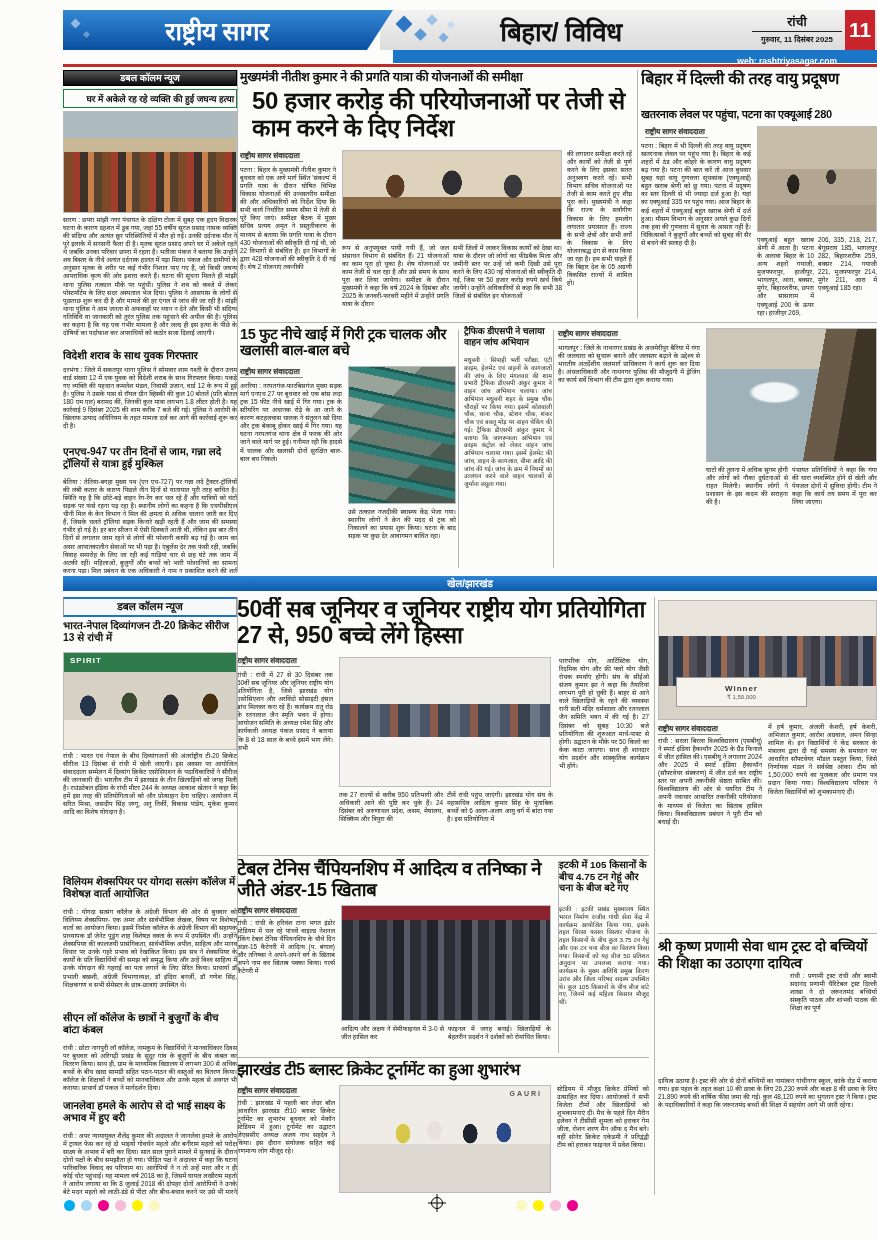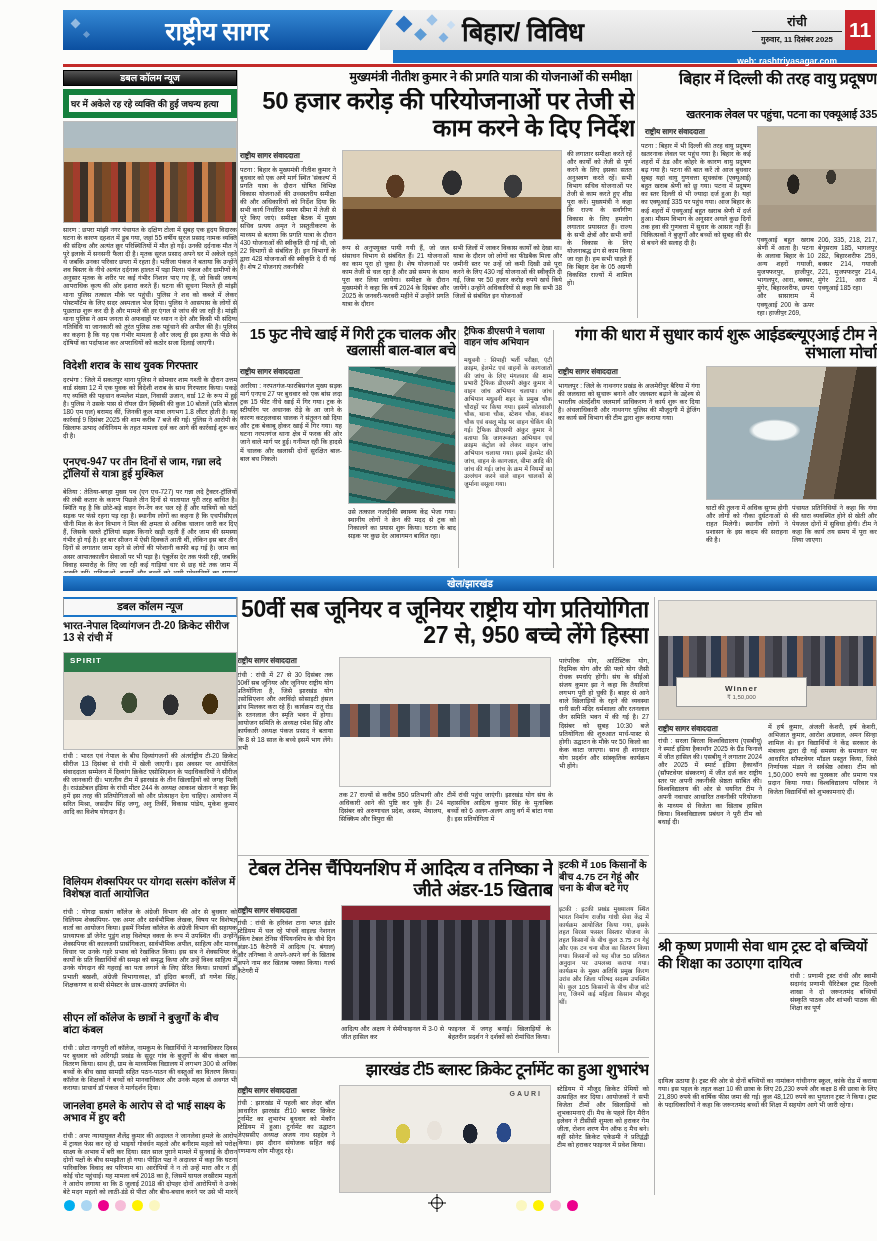--- a/index.html
+++ b/index.html
@@ -4,34 +4,34 @@
 <style>
 *{box-sizing:border-box;margin:0;padding:0}
 body{background:#d9d9d9;font-family:"Liberation Sans","DejaVu Sans",sans-serif}
 .page{position:relative;width:877px;height:1241px;background:#fcfcfa;margin:0 auto;overflow:hidden;color:#111}
 .a{position:absolute}
 
 .mast-blue{left:63px;top:10px;width:330px;height:40px;background:linear-gradient(180deg,#3488d4,#0b4fa0);clip-path:polygon(0 0,100% 0,calc(100% - 26px) 100%,0 100%);z-index:3;display:flex;align-items:center;justify-content:center}
 .mast-blue span{color:#fff;font-size:25px;font-weight:bold;padding-right:22px;letter-spacing:-.5px;white-space:nowrap}
 .mast-gray{left:380px;top:10px;width:497px;height:40px;background:linear-gradient(180deg,#f2f2f2,#dcdcdc);z-index:1}
 .dia{z-index:4;display:block;transform:rotate(45deg)}
-.section-title{left:462px;top:13px;width:250px;font-size:26px;font-weight:bold;letter-spacing:-.5px;z-index:5;white-space:nowrap}
+.section-title{left:436px;top:13px;width:250px;text-align:center;font-size:26px;font-weight:bold;letter-spacing:-.5px;z-index:5;white-space:nowrap}
 .city-date{left:752px;top:13px;width:90px;text-align:center;z-index:5}
 .city-date .city{font-size:12.5px;font-weight:bold;border-bottom:1px solid #222;padding-bottom:1px}
 .city-date .date{font-size:7.8px;font-weight:bold;margin-top:2px;white-space:nowrap}
 .pageno{left:845px;top:10px;width:30px;height:40px;background:#c9242b;color:#fff;font-size:21px;font-weight:bold;display:flex;align-items:center;justify-content:center;z-index:6}
 .webbar{left:393px;top:50px;width:484px;height:13px;background:#1b76c8;z-index:5;text-align:right}
 .webbar span{color:#fff;font-size:8.5px;font-weight:bold;line-height:13px;padding-right:40px}
 .redrule{left:63px;top:64px;width:814px;height:3px;background:#c32a28}
 
 .tag-black{height:16px;background:linear-gradient(180deg,#555,#0c0c0c);border:1px solid #000;color:#fff;font-size:9.5px;font-weight:bold;text-align:center;line-height:14px;white-space:nowrap;overflow:hidden}
 .tag-box{height:20px;border-top:2px solid #1b76c8;border-bottom:2px solid #1b76c8;border-left:1px solid #999;border-right:1px solid #999;background:#f8f8f8;font-size:10.5px;font-weight:bold;text-align:center;line-height:15px;white-space:nowrap;overflow:hidden}
-.h-box{border:6px solid #15803d;padding:2px 2px;font-size:9px;font-weight:bold;text-align:left;white-space:nowrap;overflow:hidden}
+.h-box{border:1px solid #15803d;padding:2px 2px;font-size:9px;font-weight:bold;text-align:right;white-space:nowrap;overflow:hidden}
 .hs{font-weight:bold;line-height:1.18;overflow:hidden}
-.hc{font-weight:bold;text-align:right;line-height:1.12;letter-spacing:-.3px;overflow:hidden}
+.hc{font-weight:bold;text-align:left;line-height:1.12;letter-spacing:-.3px;overflow:hidden}
 .byline{font-size:7.3px;font-weight:bold;color:#222;border-bottom:1px solid #888;display:inline-block;padding:0 3px 1px 0;white-space:nowrap}
 .bt{font-size:6.4px;line-height:1.26;text-align:justify;color:#1b1b1b;overflow:hidden}
 .bt6{font-size:6.15px}
 .photo{overflow:hidden;position:relative;border:1px solid #bbb}
 .ovl{position:absolute;font-weight:bold;color:#fff}
 .vr{background:#b3b3b3;width:1px}
 .hr{background:#b3b3b3;height:1px}
 .dot{display:inline-block;width:11px;height:11px;border-radius:50%;margin-right:6px}
 
 .ph-crowd{background:linear-gradient(180deg,#aebcc2 0 26%,#c8b896 26% 40%,rgba(0,0,0,0) 40%),repeating-linear-gradient(90deg,#7c4a26 0 9px,#a23c2c 9px 16px,#3c3028 16px 24px,#c87f4a 24px 30px,#58422e 30px 38px)}
@@ -82,33 +82,33 @@
     <div class="h-box" style="margin-top:3px">घर में अकेले रह रहे व्यक्ति की हुई जघन्य हत्या</div>
     <div class="photo ph-crowd" style="height:102px;margin:3px 0"></div>
     <div class="bt" style="height:130px">सारण : छपरा मांझी नगर पंचायत के दक्षिण टोला में सुबह एक हृदय विदारक घटना के कारण दहशत में डूब गया, जहां 55 वर्षीय सूरज प्रसाद नामक व्यक्ति की संदिग्ध और अत्यंत क्रूर परिस्थितियों में मौत हो गई। उनकी दर्दनाक मौत ने पूरे इलाके में सनसनी फैला दी है। मृतक सूरज प्रसाद अपने घर में अकेले रहते थे जबकि उनका परिवार छपरा में रहता है। भतीजा पंकज ने बताया कि उन्होंने शव बिस्तर के नीचे अत्यंत दर्दनाक हालत में पड़ा मिला। पंकज और ग्रामीणों के अनुसार मृतक के शरीर पर कई गंभीर निशान पाए गए हैं, जो किसी जघन्य आपराधिक कृत्य की ओर इशारा करते हैं। घटना की सूचना मिलते ही मांझी थाना पुलिस तत्काल मौके पर पहुंची। पुलिस ने शव को कब्जे में लेकर पोस्टमॉर्टम के लिए सदर अस्पताल भेज दिया। पुलिस ने आसपास के लोगों से पूछताछ शुरू कर दी है और मामले की हर एंगल से जांच की जा रही है। मांझी थाना पुलिस ने आम जनता से अफवाहों पर ध्यान न देने और किसी भी संदिग्ध गतिविधि या जानकारी को तुरंत पुलिस तक पहुंचाने की अपील की है। पुलिस का कहना है कि यह एक गंभीर मामला है और जल्द ही इस हत्या के पीछे के दोषियों का पर्दाफाश कर अपराधियों को कठोर सजा दिलाई जाएगी।</div>
     <div class="hs" style="font-size:10.5px;height:15px;margin-top:3px;white-space:nowrap">विदेशी शराब के साथ युवक गिरफ्तार</div>
     <div class="bt" style="height:76px;margin-top:2px">दरभंगा : जिले में सकतपुर थाना पुलिस ने सोमवार शाम गश्ती के दौरान उत्तम वार्ड संख्या 12 में एक युवक को विदेशी शराब के साथ गिरफ्तार किया। पकड़े गए व्यक्ति की पहचान कमलेश मंडल, निवासी उजान, वार्ड 12 के रूप में हुई है। पुलिस ने उसके पास से रॉयल ग्रीन व्हिस्की की कुल 10 बोतलें (प्रति बोतल 180 एम एल) बरामद कीं, जिनकी कुल मात्रा लगभग 1.8 लीटर होती है। यह कार्रवाई 9 दिसंबर 2025 की शाम करीब 7 बजे की गई। पुलिस ने आरोपी के खिलाफ उत्पाद अधिनियम के तहत मामला दर्ज कर आगे की कार्रवाई शुरू कर दी है।</div>
     <div class="hs" style="font-size:10.3px;height:30px;margin-top:4px">एनएच-947 पर तीन दिनों से जाम, गन्ना लदे ट्रॉलियों से यात्रा हुई मुश्किल</div>
     <div class="bt" style="height:118px;margin-top:2px">बेतिया : तेतिया-बगहा मुख्य पथ (एन एच-727) पर गन्ना लदे ट्रैक्टर-ट्रॉलियों की लंबी कतार के कारण पिछले तीन दिनों से यातायात पूरी तरह बाधित है। स्थिति यह है कि छोटे-बड़े वाहन रेंग-रेंग कर चल रहे हैं और यात्रियों को घंटों सड़क पर फंसे रहना पड़ रहा है। स्थानीय लोगों का कहना है कि एचपीसीएल चीनी मिल के केन विभाग ने मिल की क्षमता से अधिक चालान जारी कर दिए हैं, जिसके चलते ट्रॉलियां सड़क किनारे खड़ी रहती हैं और जाम की समस्या गंभीर हो गई है। हर बार सीजन में ऐसी दिक्कतें आती थीं, लेकिन इस बार तीन दिनों से लगातार जाम रहने से लोगों की परेशानी काफी बढ़ गई है। जाम का असर आपातकालीन सेवाओं पर भी पड़ा है। एंबुलेंस देर तक फंसी रही, जबकि विवाह समारोह के लिए जा रही कई गाड़ियां चार से छह घंटे तक जाम में अटकी रहीं। महिलाओं, बुजुर्गों और बच्चों को भारी परेशानियों का सामना करना पड़ा। मिल प्रबंधन के एक अधिकारी ने नाम न प्रकाशित करने की शर्त पर बताया कि रविवार देर शाम तक जाम पूरी तरह खत्म करने का प्रयास किया जा रहा है।</div>
   </div>
 
   <div class="a hc" style="left:240px;top:70px;width:392px;height:18px;font-size:12.5px;white-space:nowrap">मुख्यमंत्री नीतीश कुमार ने की प्रगति यात्रा की योजनाओं की समीक्षा</div>
-  <div class="a hc" style="left:243px;top:88px;width:392px;height:60px;font-size:24px">50 हजार करोड़ की परियोजनाओं पर तेजी से काम करने के दिए निर्देश</div>
+  <div class="a hc" style="left:252px;top:88px;width:392px;height:60px;font-size:24px">50 हजार करोड़ की परियोजनाओं पर तेजी से काम करने के दिए निर्देश</div>
   <div class="a" style="left:240px;top:150px;width:392px;height:170px">
     <span class="a byline" style="left:0;top:0">राष्ट्रीय सागर संवाददाता</span>
     <div class="a bt" style="left:0;top:16px;width:96px;height:152px">पटना : बिहार के मुख्यमंत्री नीतीश कुमार ने बुधवार को एक अणे मार्ग स्थित 'संकल्प' में प्रगति यात्रा के दौरान घोषित विभिन्न विकास योजनाओं की उच्चस्तरीय समीक्षा की और अधिकारियों को निर्देश दिया कि सभी कार्य निर्धारित समय सीमा में तेजी से पूरे किए जाएं। समीक्षा बैठक में मुख्य सचिव प्रत्यय अमृत ने प्रस्तुतीकरण के माध्यम से बताया कि प्रगति यात्रा के दौरान 430 योजनाओं की स्वीकृति दी गई थी, जो 22 विभागों से संबंधित हैं। इन विभागों के द्वारा 428 योजनाओं की स्वीकृति दे दी गई है। शेष 2 योजनाएं तकनीकी</div>
     <div class="a photo ph-meeting" style="left:102px;top:0;width:220px;height:90px"></div>
     <div class="a bt" style="left:102px;top:94px;width:107px;height:74px">रूप से अनुपयुक्त पायी गयी हैं, जो जल संसाधन विभाग से संबंधित हैं। 21 योजनाओं का काम पूरा हो चुका है। शेष योजनाओं पर काम तेजी से चल रहा है और उसे समय के साथ पूरा कर लिया जायेगा। समीक्षा के दौरान मुख्यमंत्री ने कहा कि वर्ष 2024 के दिसंबर और 2025 के जनवरी-फरवरी महीने में उन्होंने प्रगति यात्रा के दौरान</div>
     <div class="a bt" style="left:213px;top:94px;width:109px;height:74px">सभी जिलों में जाकर विकास कार्यों को देखा था। यात्रा के दौरान जो लोगों का फीडबैक मिला और जमीनी स्तर पर उन्हें जो कमी दिखी उसे पूरा करने के लिए 430 नई योजनाओं की स्वीकृति दी गई, जिस पर 50 हजार करोड़ रुपये खर्च किये जायेंगे। उन्होंने अधिकारियों से कहा कि सभी 38 जिलों से संबंधित इन योजनाओं</div>
     <div class="a bt" style="left:327px;top:0;width:65px;height:168px">की लगातार समीक्षा करते रहें और कार्यों को तेजी से पूर्ण करने के लिए इसका सतत अनुश्रवण करते रहें। सभी विभाग सचिव योजनाओं पर तेजी से काम करते हुए शीघ्र पूरा करें। मुख्यमंत्री ने कहा कि राज्य के सर्वांगीण विकास के लिए हमलोग लगातार प्रयासरत हैं। राज्य के सभी क्षेत्रों और सभी वर्गों के विकास के लिए योजनाबद्ध ढंग से काम किया जा रहा है। हम सभी चाहते हैं कि बिहार देश के 05 अग्रणी विकसित राज्यों में शामिल हो।</div>
   </div>
 
   <div class="a" style="left:641px;top:70px;width:236px;height:250px;overflow:hidden">
     <div class="hc" style="font-size:16px;height:38px">बिहार में दिल्ली की तरह वायु प्रदूषण</div>
-    <div class="hc" style="font-size:11px;height:16px;white-space:nowrap">खतरनाक लेवल पर पहुंचा, पटना का एक्यूआई 335</div>
+    <div class="hc" style="font-size:11px;height:16px;white-space:nowrap">खतरनाक लेवल पर पहुंचा, पटना का एक्यूआई 280</div>
     <div style="position:relative;height:192px;margin-top:2px">
       <span class="a byline" style="left:4px;top:0">राष्ट्रीय सागर संवाददाता</span>
       <div class="a bt" style="left:0;top:16px;width:110px;height:174px">पटना : बिहार में भी दिल्ली की तरह वायु प्रदूषण खतरनाक लेवल पर पहुंच गया है। बिहार के कई शहरों में ठंड और कोहरे के कारण वायु प्रदूषण बढ़ गया है। पटना की बात करें तो आज बुधवार सुबह यहां वायु गुणवत्ता सूचकांक (एक्यूआई) बहुत खराब श्रेणी को छू गया। पटना में प्रदूषण का स्तर दिल्ली से भी ज्यादा दर्ज हुआ है। यहां का एक्यूआई 335 पर पहुंच गया। आज बिहार के कई शहरों में एक्यूआई बहुत खराब श्रेणी में दर्ज हुआ। मौसम विभाग के अनुसार अगले कुछ दिनों तक हवा की गुणवत्ता में सुधार के आसार नहीं हैं। चिकित्सकों ने बुजुर्गों और बच्चों को सुबह की सैर से बचने की सलाह दी है।</div>
       <div class="a photo ph-smog" style="left:116px;top:0;width:120px;height:106px"></div>
       <div class="a bt" style="left:116px;top:110px;width:57px;height:80px">एक्यूआई बहुत खराब श्रेणी में आता है। पटना के अलावा बिहार के 10 अन्य शहरों गयाजी, मुजफ्फरपुर, हाजीपुर, भागलपुर, आरा, बक्सर, मुंगेर, बिहारशरीफ, छपरा और सासाराम में एक्यूआई 200 के ऊपर रहा। हाजीपुर 269,</div>
       <div class="a bt" style="left:177px;top:110px;width:59px;height:80px">206, 335, 218, 217, बेगूसराय 185, भागलपुर 282, बिहारशरीफ 259, बक्सर 214, गयाजी 221, मुजफ्फरपुर 214, मुंगेर 211, आरा में एक्यूआई 185 रहा।</div>
     </div>
   </div>
 
   <div class="a hr" style="left:240px;top:322px;width:637px"></div>
@@ -120,21 +120,20 @@
         <div class="a bt" style="left:0;top:16px;width:102px;height:186px">अररिया : नरपतगंज-फारबिसगंज मुख्य सड़क मार्ग एनएच 27 पर बुधवार को एक बांस लदा ट्रक 15 फीट नीचे खाई में गिर गया। ट्रक के स्टीयरिंग पर अचानक रोड़े के आ जाने के कारण कटहलवास चालक ने संतुलन खो दिया और ट्रक बेकाबू होकर खाई में गिर गया। यह घटना नरपतगंज थाना क्षेत्र में फरक की ओर जाने वाले मार्ग पर हुई। गनीमत रही कि हादसे में चालक और खलासी दोनों सुरक्षित बाल-बाल बच निकले।</div>
         <div class="a photo ph-truck" style="left:108px;top:0;width:108px;height:138px"></div>
         <div class="a bt" style="left:108px;top:142px;width:108px;height:60px">उसे तत्काल नजदीकी स्वास्थ्य केंद्र भेजा गया। स्थानीय लोगों ने क्रेन की मदद से ट्रक को निकालने का प्रयास शुरू किया। घटना के बाद सड़क पर कुछ देर आवागमन बाधित रहा।</div>
       </div>
     </div>
     <div class="a" style="left:224px;top:0;width:88px;height:246px">
       <div class="hs" style="font-size:9px;height:28px">ट्रैफिक डीएसपी ने चलाया वाहन जांच अभियान</div>
       <div class="bt bt6" style="height:214px;margin-top:2px">मधुबनी : सिपाही भर्ती परीक्षा, एंटी क्राइम, हेलमेट एवं वाहनों के कागजातों की जांच के लिए मंगलवार की शाम प्रभारी ट्रैफिक डीएसपी अंकुर कुमार ने वाहन जांच अभियान चलाया। जांच अभियान मधुबनी शहर के प्रमुख चौक चौराहों पर किया गया। इसमें कोतवाली चौक, थाना चौक, स्टेशन चौक, शंकर चौक एवं बबलू मोड़ पर वाहन चेकिंग की गई। ट्रैफिक डीएसपी अंकुर कुमार ने बताया कि जागरूकता अभियान एवं क्राइम कंट्रोल को लेकर वाहन जांच अभियान चलाया गया। इसमें हेलमेट की जांच, वाहन के कागजात, बीमा आदि की जांच की गई। जांच के क्रम में नियमों का उल्लंघन करने वाले वाहन चालकों से जुर्माना वसूला गया।</div>
     </div>
     <div class="a" style="left:318px;top:0;width:319px;height:246px">
-      <div class="hc" style="font-size:16px;height:38px">गंगा की धारा में सुधार कार्य शुरू आईडब्ल्यूएआई टीम ने संभाला मोर्चा</div>
       <div style="position:relative;height:204px;margin-top:2px">
         <span class="a byline" style="left:0;top:0">राष्ट्रीय सागर संवाददाता</span>
         <div class="a bt" style="left:0;top:16px;width:142px;height:186px">भागलपुर : जिले के नाथनगर प्रखंड के अजमेरीपुर बैरिया में गंगा की जलधारा को सुचारू बनाने और जलस्तर बढ़ाने के उद्देश्य से भारतीय अंतर्देशीय जलमार्ग प्राधिकरण ने कार्य शुरू कर दिया है। अंचलाधिकारी और नाथनगर पुलिस की मौजूदगी में ड्रेजिंग का कार्य सर्वे विभाग की टीम द्वारा शुरू कराया गया।</div>
         <div class="a photo ph-ganga" style="left:148px;top:0;width:171px;height:134px"></div>
         <div class="a bt" style="left:148px;top:138px;width:82px;height:64px">घाटों की तुलना में अधिक सुगम होगी और लोगों को नौका दुर्घटनाओं से राहत मिलेगी। स्थानीय लोगों ने प्रशासन के इस कदम की सराहना की है।</div>
         <div class="a bt" style="left:234px;top:138px;width:85px;height:64px">पंचायत प्रतिनिधियों ने कहा कि गंगा की धारा व्यवस्थित होने से खेती और पेयजल दोनों में सुविधा होगी। टीम ने कहा कि कार्य तय समय में पूरा कर लिया जाएगा।</div>
       </div>
     </div>
   </div>
 

